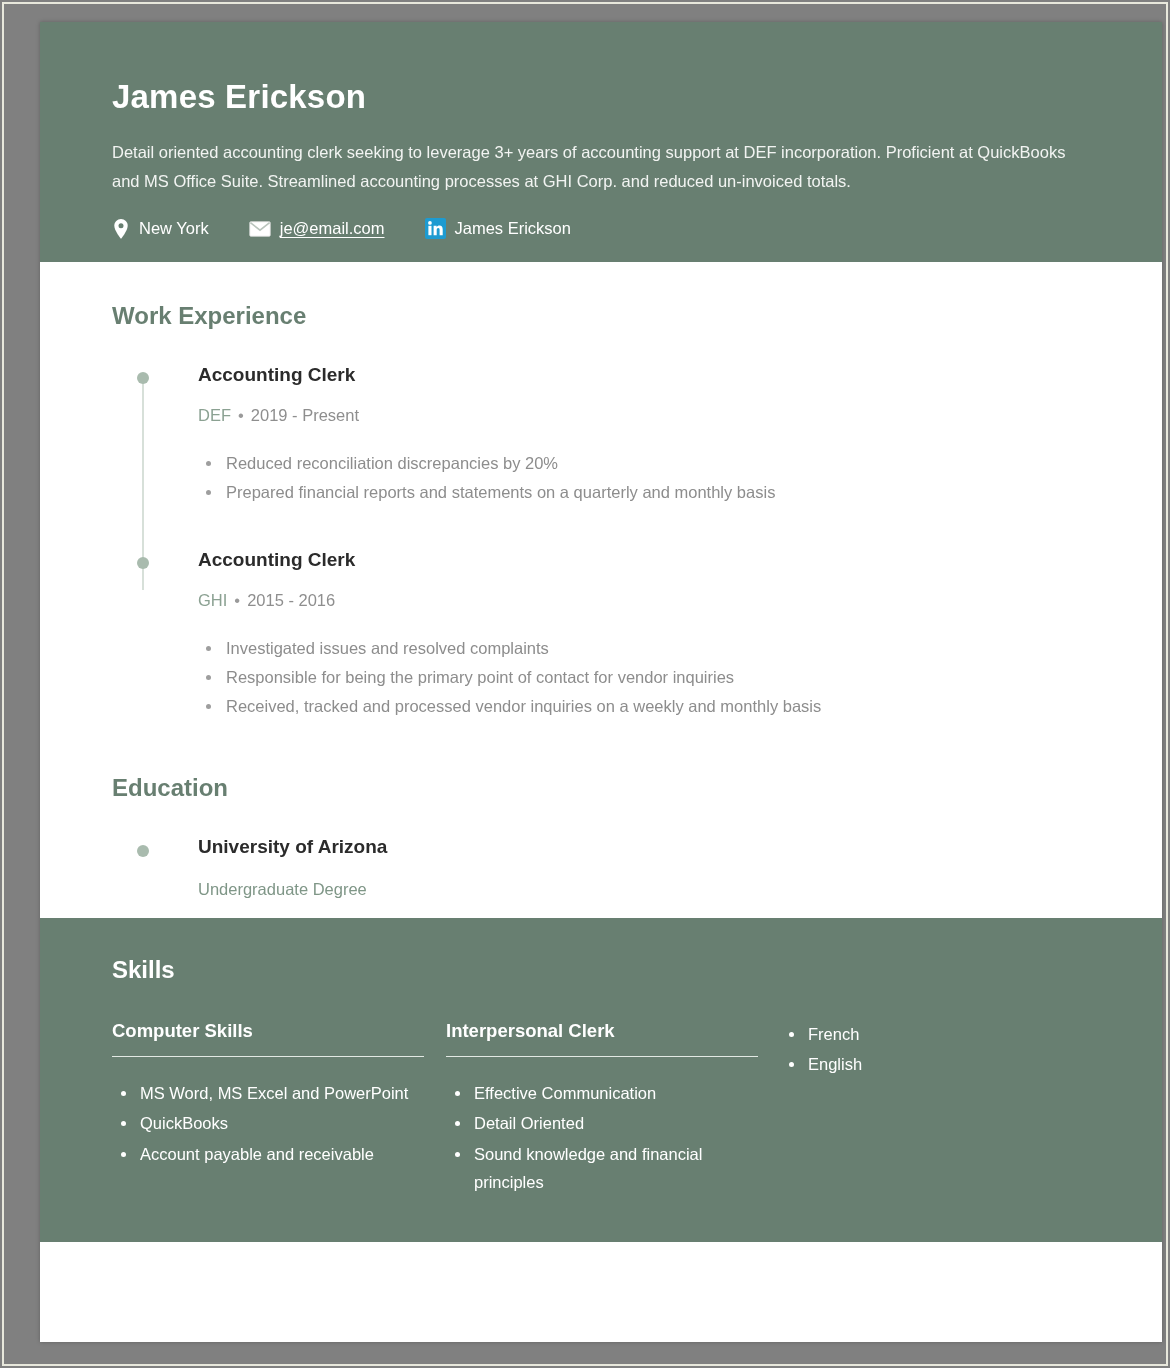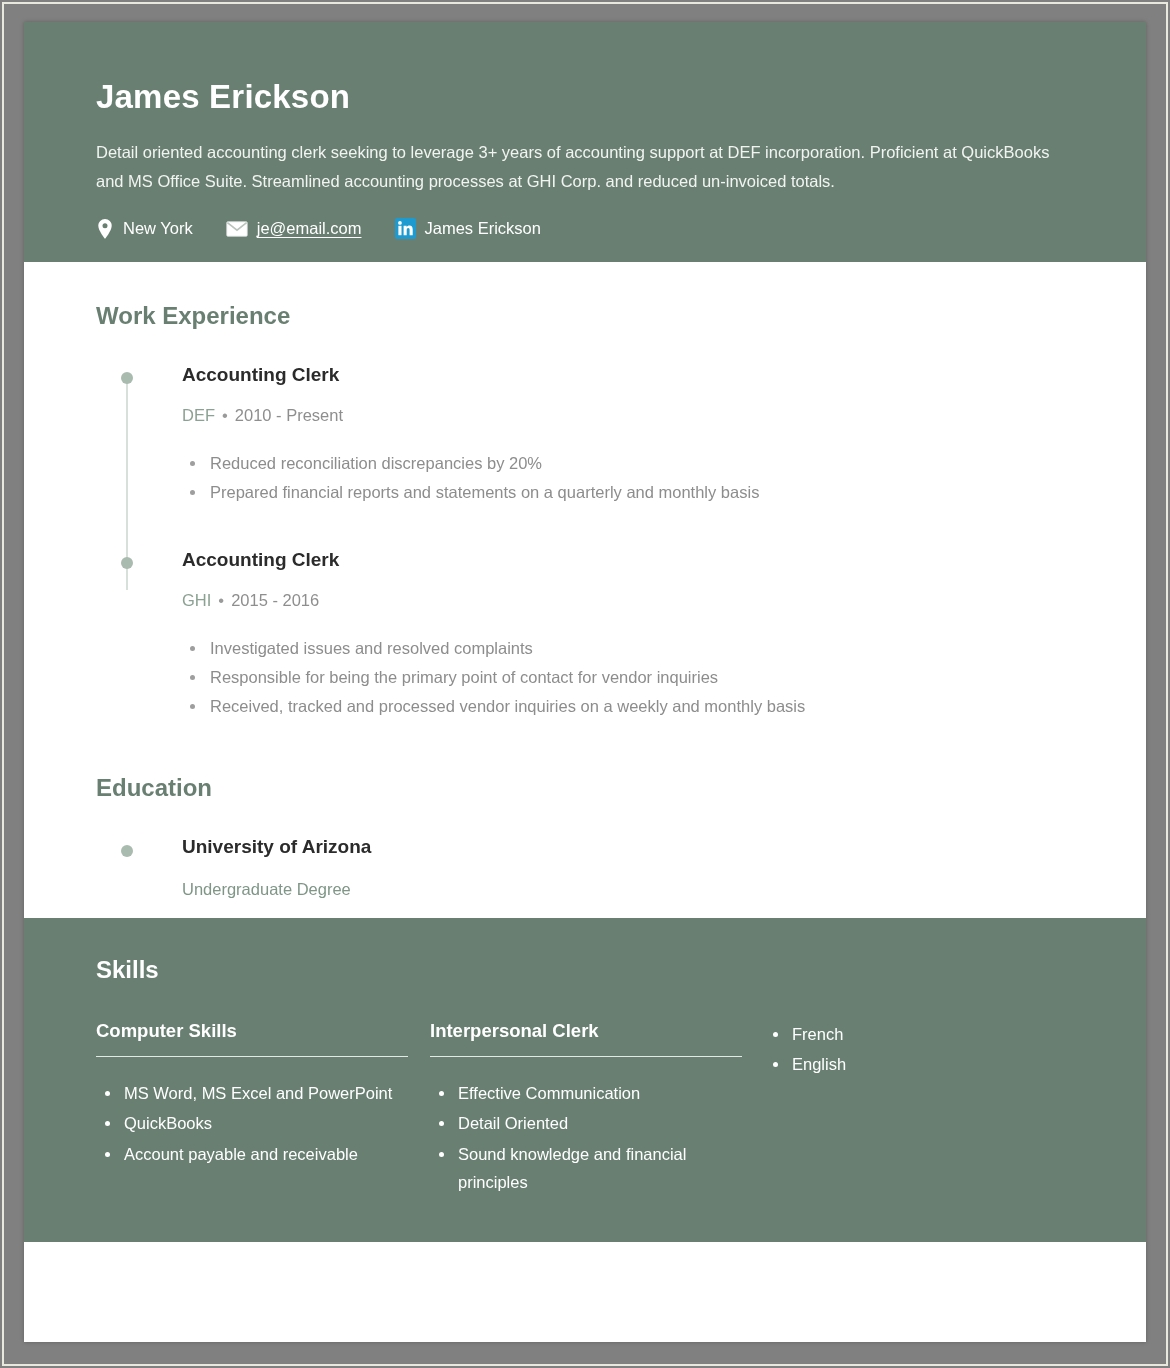--- a/index.html
+++ b/index.html
@@ -26,21 +26,21 @@
   }
 
   .backdrop {
     position: absolute;
     inset: 4px;
     background: #808080;
   }
 
   .page {
     position: absolute;
-    left: 24px;
+    left: 40px;
     top: 22px;
     width: 1122px;
     height: 1320px;
     background: #ffffff;
     overflow: hidden;
     box-shadow: 0 0 4px rgba(0,0,0,0.25);
   }
 
   
   .header {
@@ -61,21 +61,21 @@
     color: #f2f4f2;
     font-size: 16.5px;
     line-height: 1.75;
     max-width: 980px;
     margin-bottom: 22px;
   }
 
   .contact-row {
     display: flex;
     align-items: center;
-    gap: 17px;
+    gap: 24px;
     color: #ffffff;
     font-size: 16.5px;
   }
 
   .contact-item {
     display: flex;
     align-items: center;
     gap: 9px;
     margin-right: 16px;
   }
@@ -299,21 +299,21 @@
     <div>
       <div class="section-title">Work Experience</div>
 
       <div class="timeline">
         <div class="timeline-line" style="height:208px"></div>
 
         <div class="tl-entry">
           <span class="tl-dot"></span>
           <div class="job-title">Accounting Clerk</div>
           <div class="job-meta">
-            <span class="job-company">DEF</span><span class="job-sep">•</span><span class="job-dates">2010 - Present</span>
+            <span class="job-company">DEF</span><span class="job-sep">•</span><span class="job-dates">2019 - Present</span>
           </div>
           <ul class="bullets">
             <li>Reduced reconciliation discrepancies by 20%</li>
             <li>Prepared financial reports and statements on a quarterly and monthly basis</li>
           </ul>
         </div>
 
         <div class="entry-gap"></div>
 
         <div class="tl-entry">

